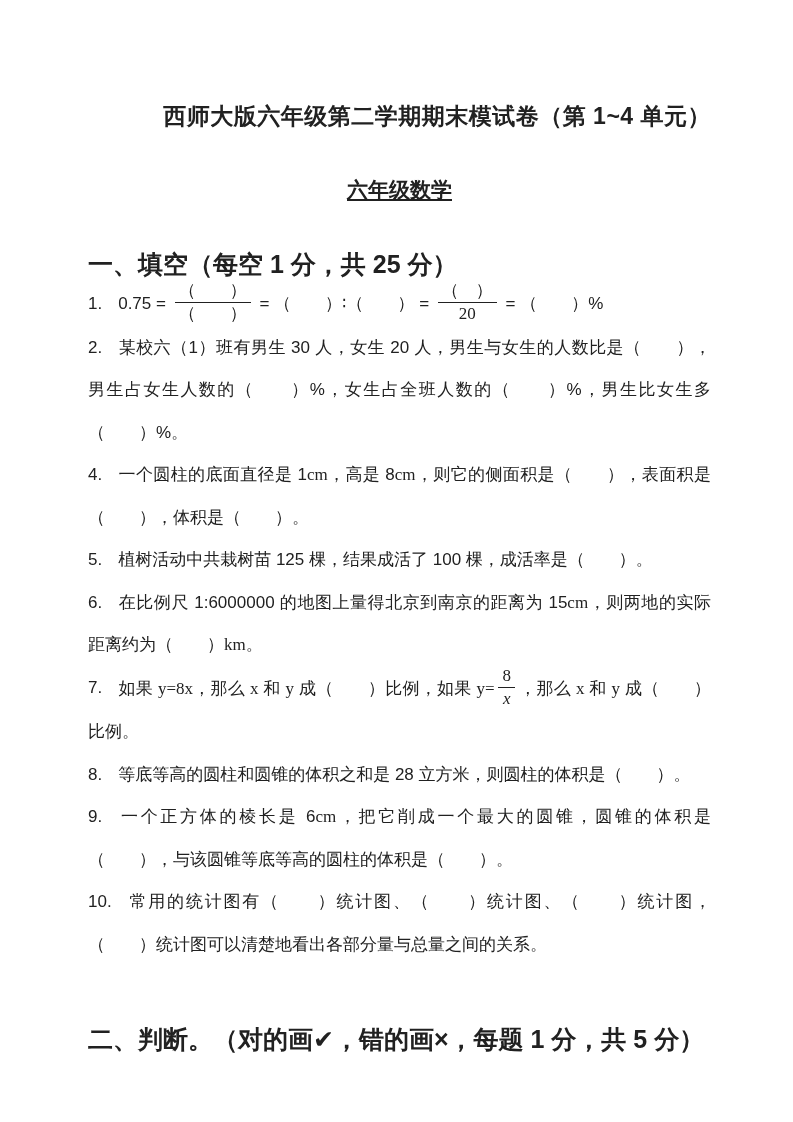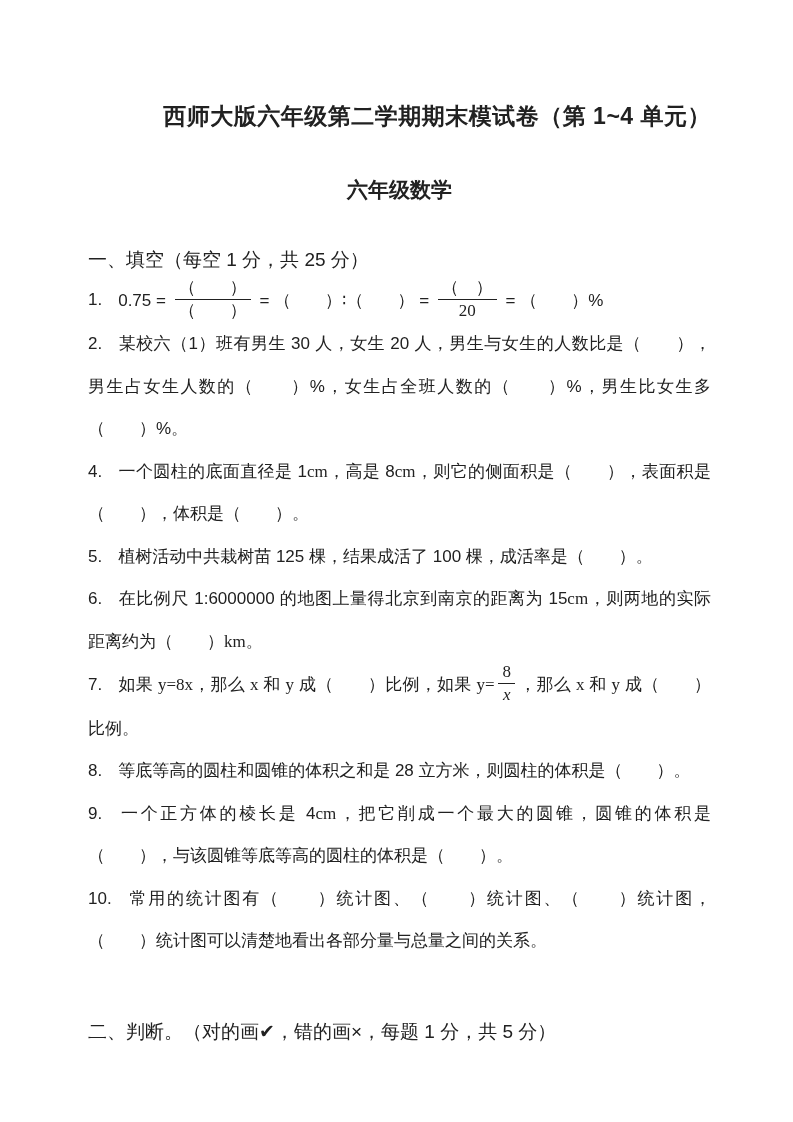--- a/index.html
+++ b/index.html
@@ -19,29 +19,30 @@
     font-weight: 600;
     text-align: right;
     line-height: 1.35;
     letter-spacing: 0.5px;
   }
   .subtitle {
     font-size: 21px;
     font-weight: 600;
     text-align: center;
     margin-top: 44px;
+    text-decoration: underline;
   }
   .sec-heading {
-    font-size: 19px;
-    font-weight: 400;
+    font-size: 25px;
+    font-weight: 700;
     line-height: 1.4;
     margin-top: 43px;
   }
   .sec-heading.sec2 { margin-top: 56px; }
-  .q-list { margin-top: 5px; }
+  .q-list { }
   .question {
     line-height: 2.5;
     text-align: justify;
   }
   .qnum { margin-right: 16px; }
   .m-up {
     font-family: "Liberation Serif", "DejaVu Serif", serif;
   }
   .m-it {
     font-family: "Liberation Serif", "DejaVu Serif", serif;
@@ -81,21 +82,21 @@
           </span><span> = （　　）%</span></div>
         <div class="question"><span class="qnum">2.</span><span>某校六（1）班有男生 30 人，女生 20 人，男生与女生的人数比是（　　），男生占女生人数的（　　）%，女生占全班人数的（　　）%，男生比女生多（　　）%。</span></div>
         <div class="question"><span class="qnum">4.</span><span>一个圆柱的底面直径是 1</span><span class="m-it">cm</span><span>，高是 8</span><span class="m-it">cm</span><span>，则它的侧面积是（　　），表面积是（　　），体积是（　　）。</span></div>
         <div class="question"><span class="qnum">5.</span><span>植树活动中共栽树苗 125 棵，结果成活了 100 棵，成活率是（　　）。</span></div>
         <div class="question"><span class="qnum">6.</span><span>在比例尺 1:6000000 的地图上量得北京到南京的距离为 15</span><span class="m-it">cm</span><span>，则两地的实际距离约为（　　）</span><span class="m-it">km</span><span>。</span></div>
         <div class="question"><span class="qnum">7.</span><span>如果 </span><span class="m-it">y</span><span class="m-up">=8</span><span class="m-it">x</span><span>，那么 </span><span class="m-it">x</span><span> 和 </span><span class="m-it">y</span><span> 成（　　）比例，如果 </span><span class="m-it">y</span><span class="m-up">=</span><span class="frac">
             <span class="num">8</span>
             <span class="den it">x</span>
           </span><span>，那么 </span><span class="m-it">x</span><span> 和 </span><span class="m-it">y</span><span> 成（　　）比例。</span></div>
         <div class="question"><span class="qnum">8.</span><span>等底等高的圆柱和圆锥的体积之和是 28 立方米，则圆柱的体积是（　　）。</span></div>
-        <div class="question"><span class="qnum">9.</span><span>一个正方体的棱长是 4</span><span class="m-it">cm</span><span>，把它削成一个最大的圆锥，圆锥的体积是（　　），与该圆锥等底等高的圆柱的体积是（　　）。</span></div>
+        <div class="question"><span class="qnum">9.</span><span>一个正方体的棱长是 6</span><span class="m-it">cm</span><span>，把它削成一个最大的圆锥，圆锥的体积是（　　），与该圆锥等底等高的圆柱的体积是（　　）。</span></div>
         <div class="question"><span class="qnum">10.</span><span>常用的统计图有（　　）统计图、（　　）统计图、（　　）统计图，（　　）统计图可以清楚地看出各部分量与总量之间的关系。</span></div>
       </div>
   </section>
 
   <section>
     <div class="sec-heading sec2">二、判断。（对的画✔，错的画×，每题 1 分，共 5 分）</div>
     <div class="q-list"></div>
   </section>
 </div>
 

